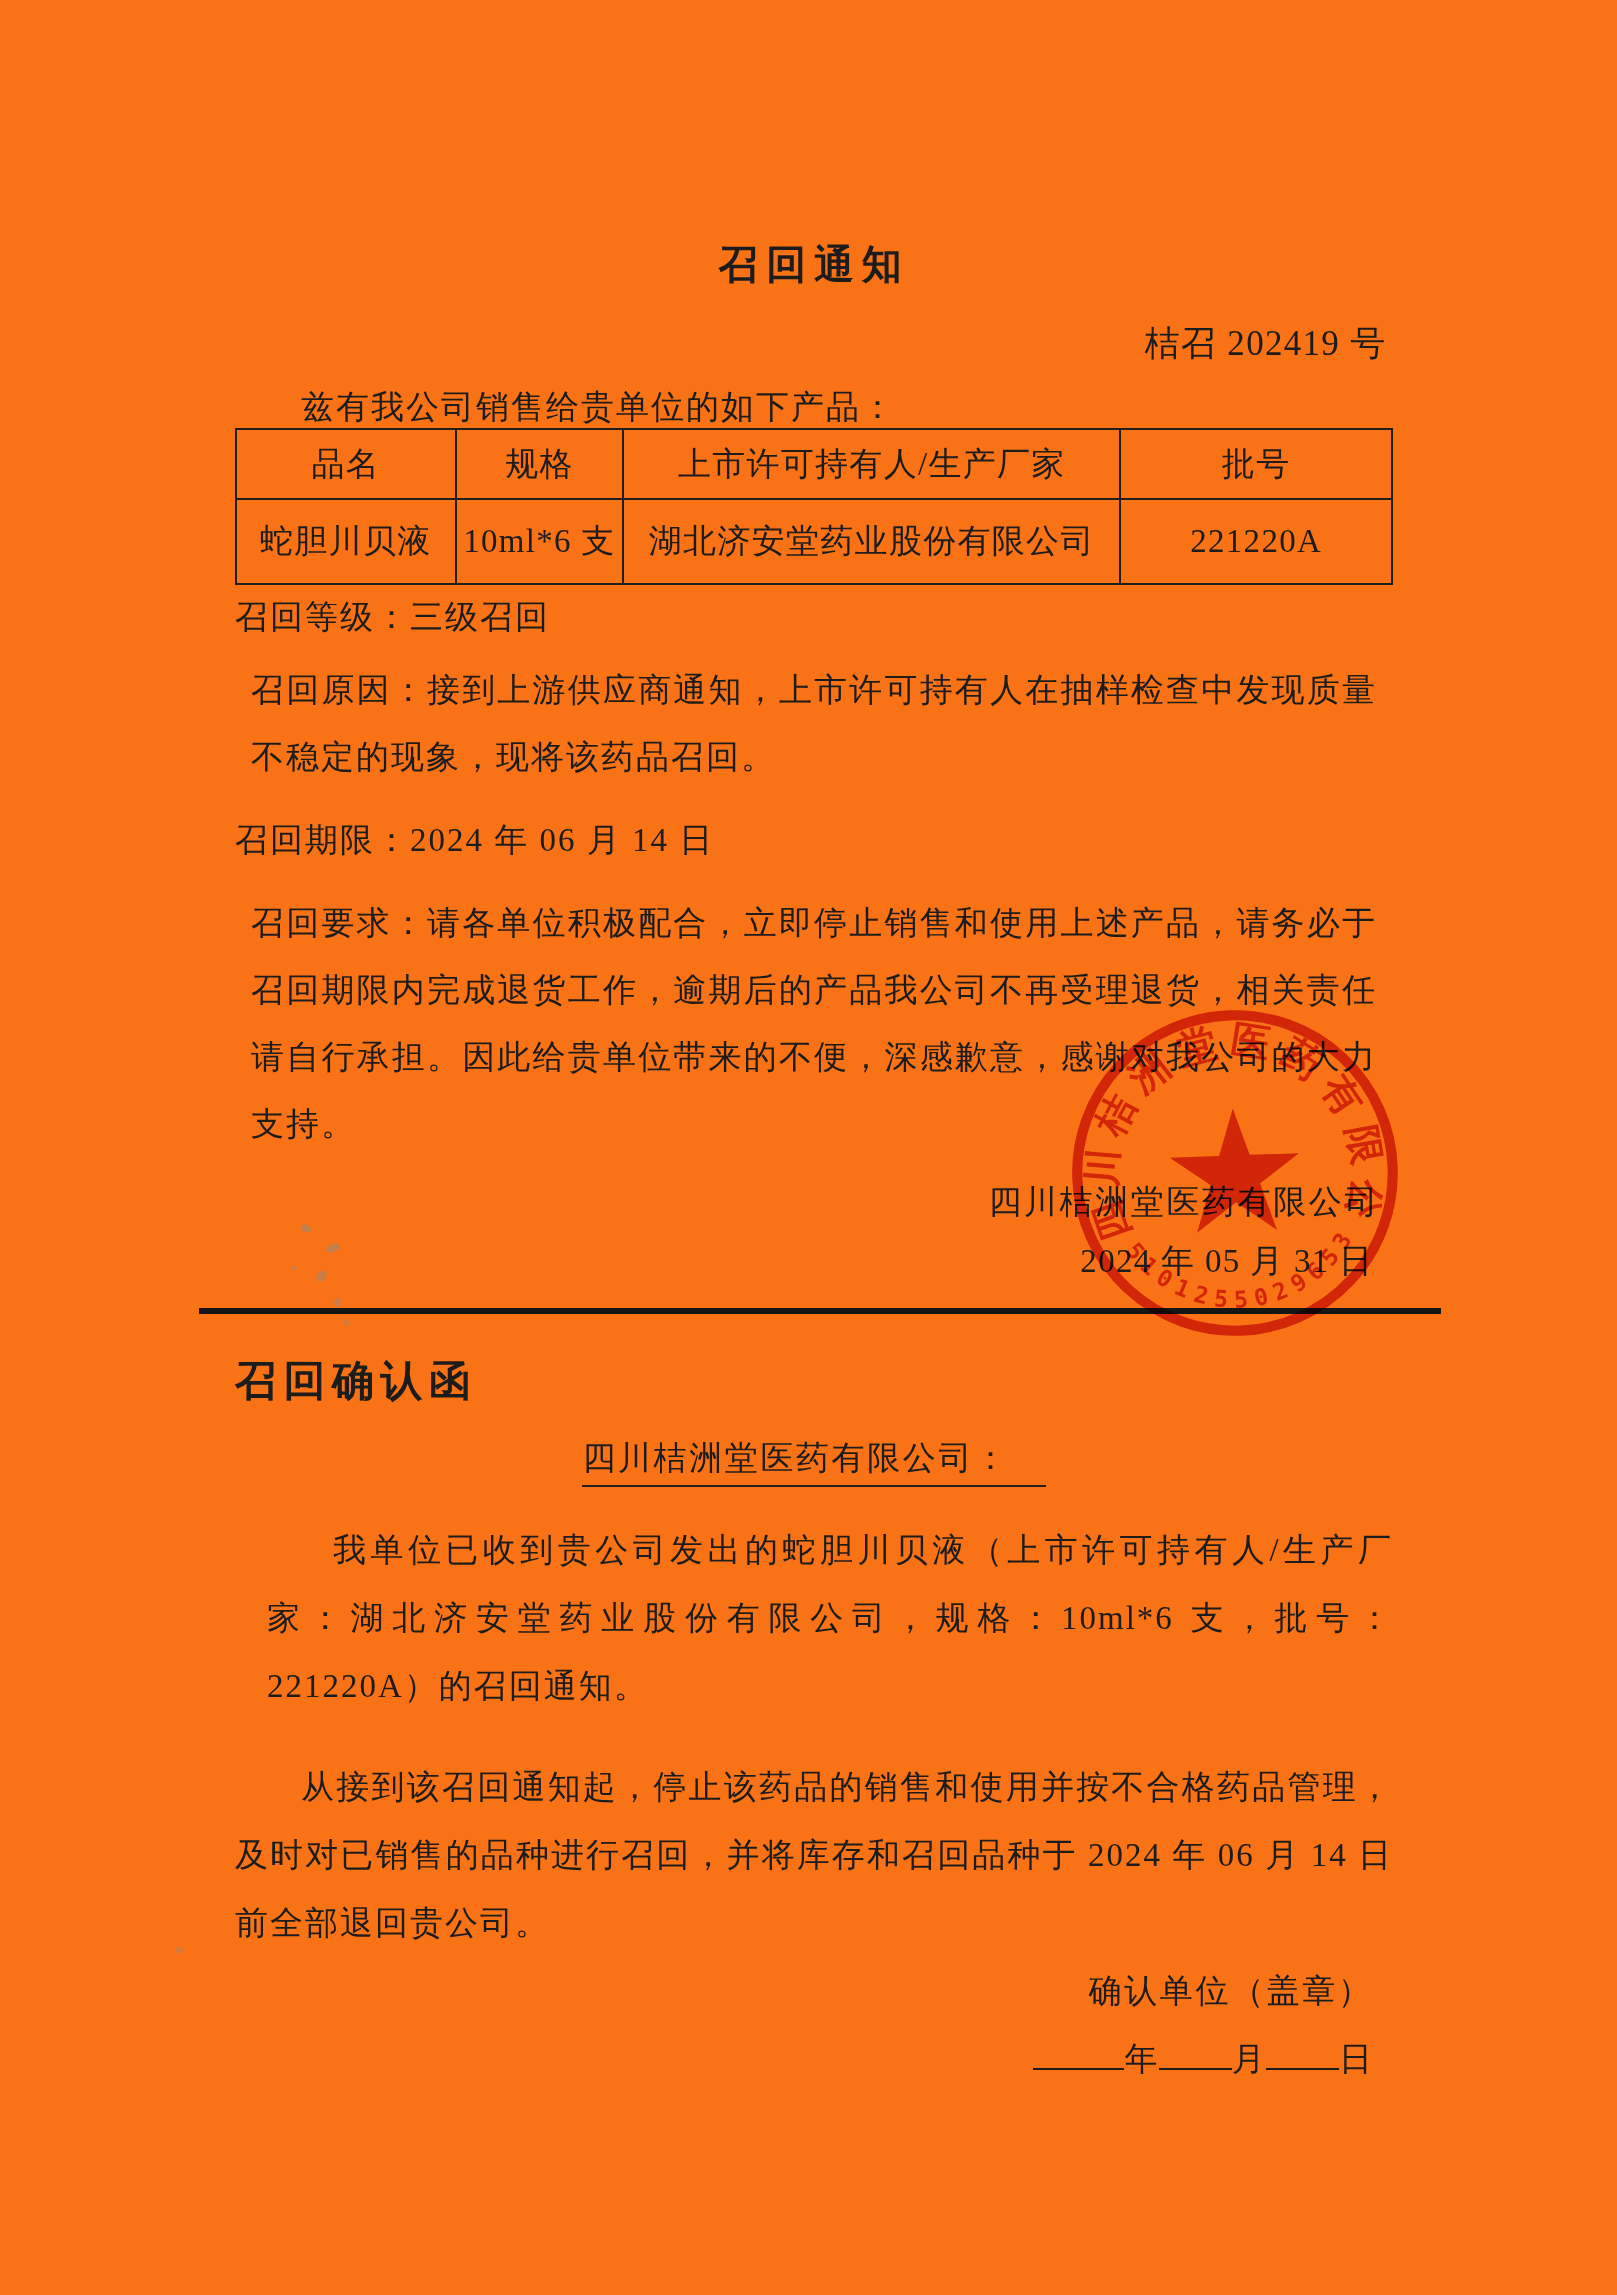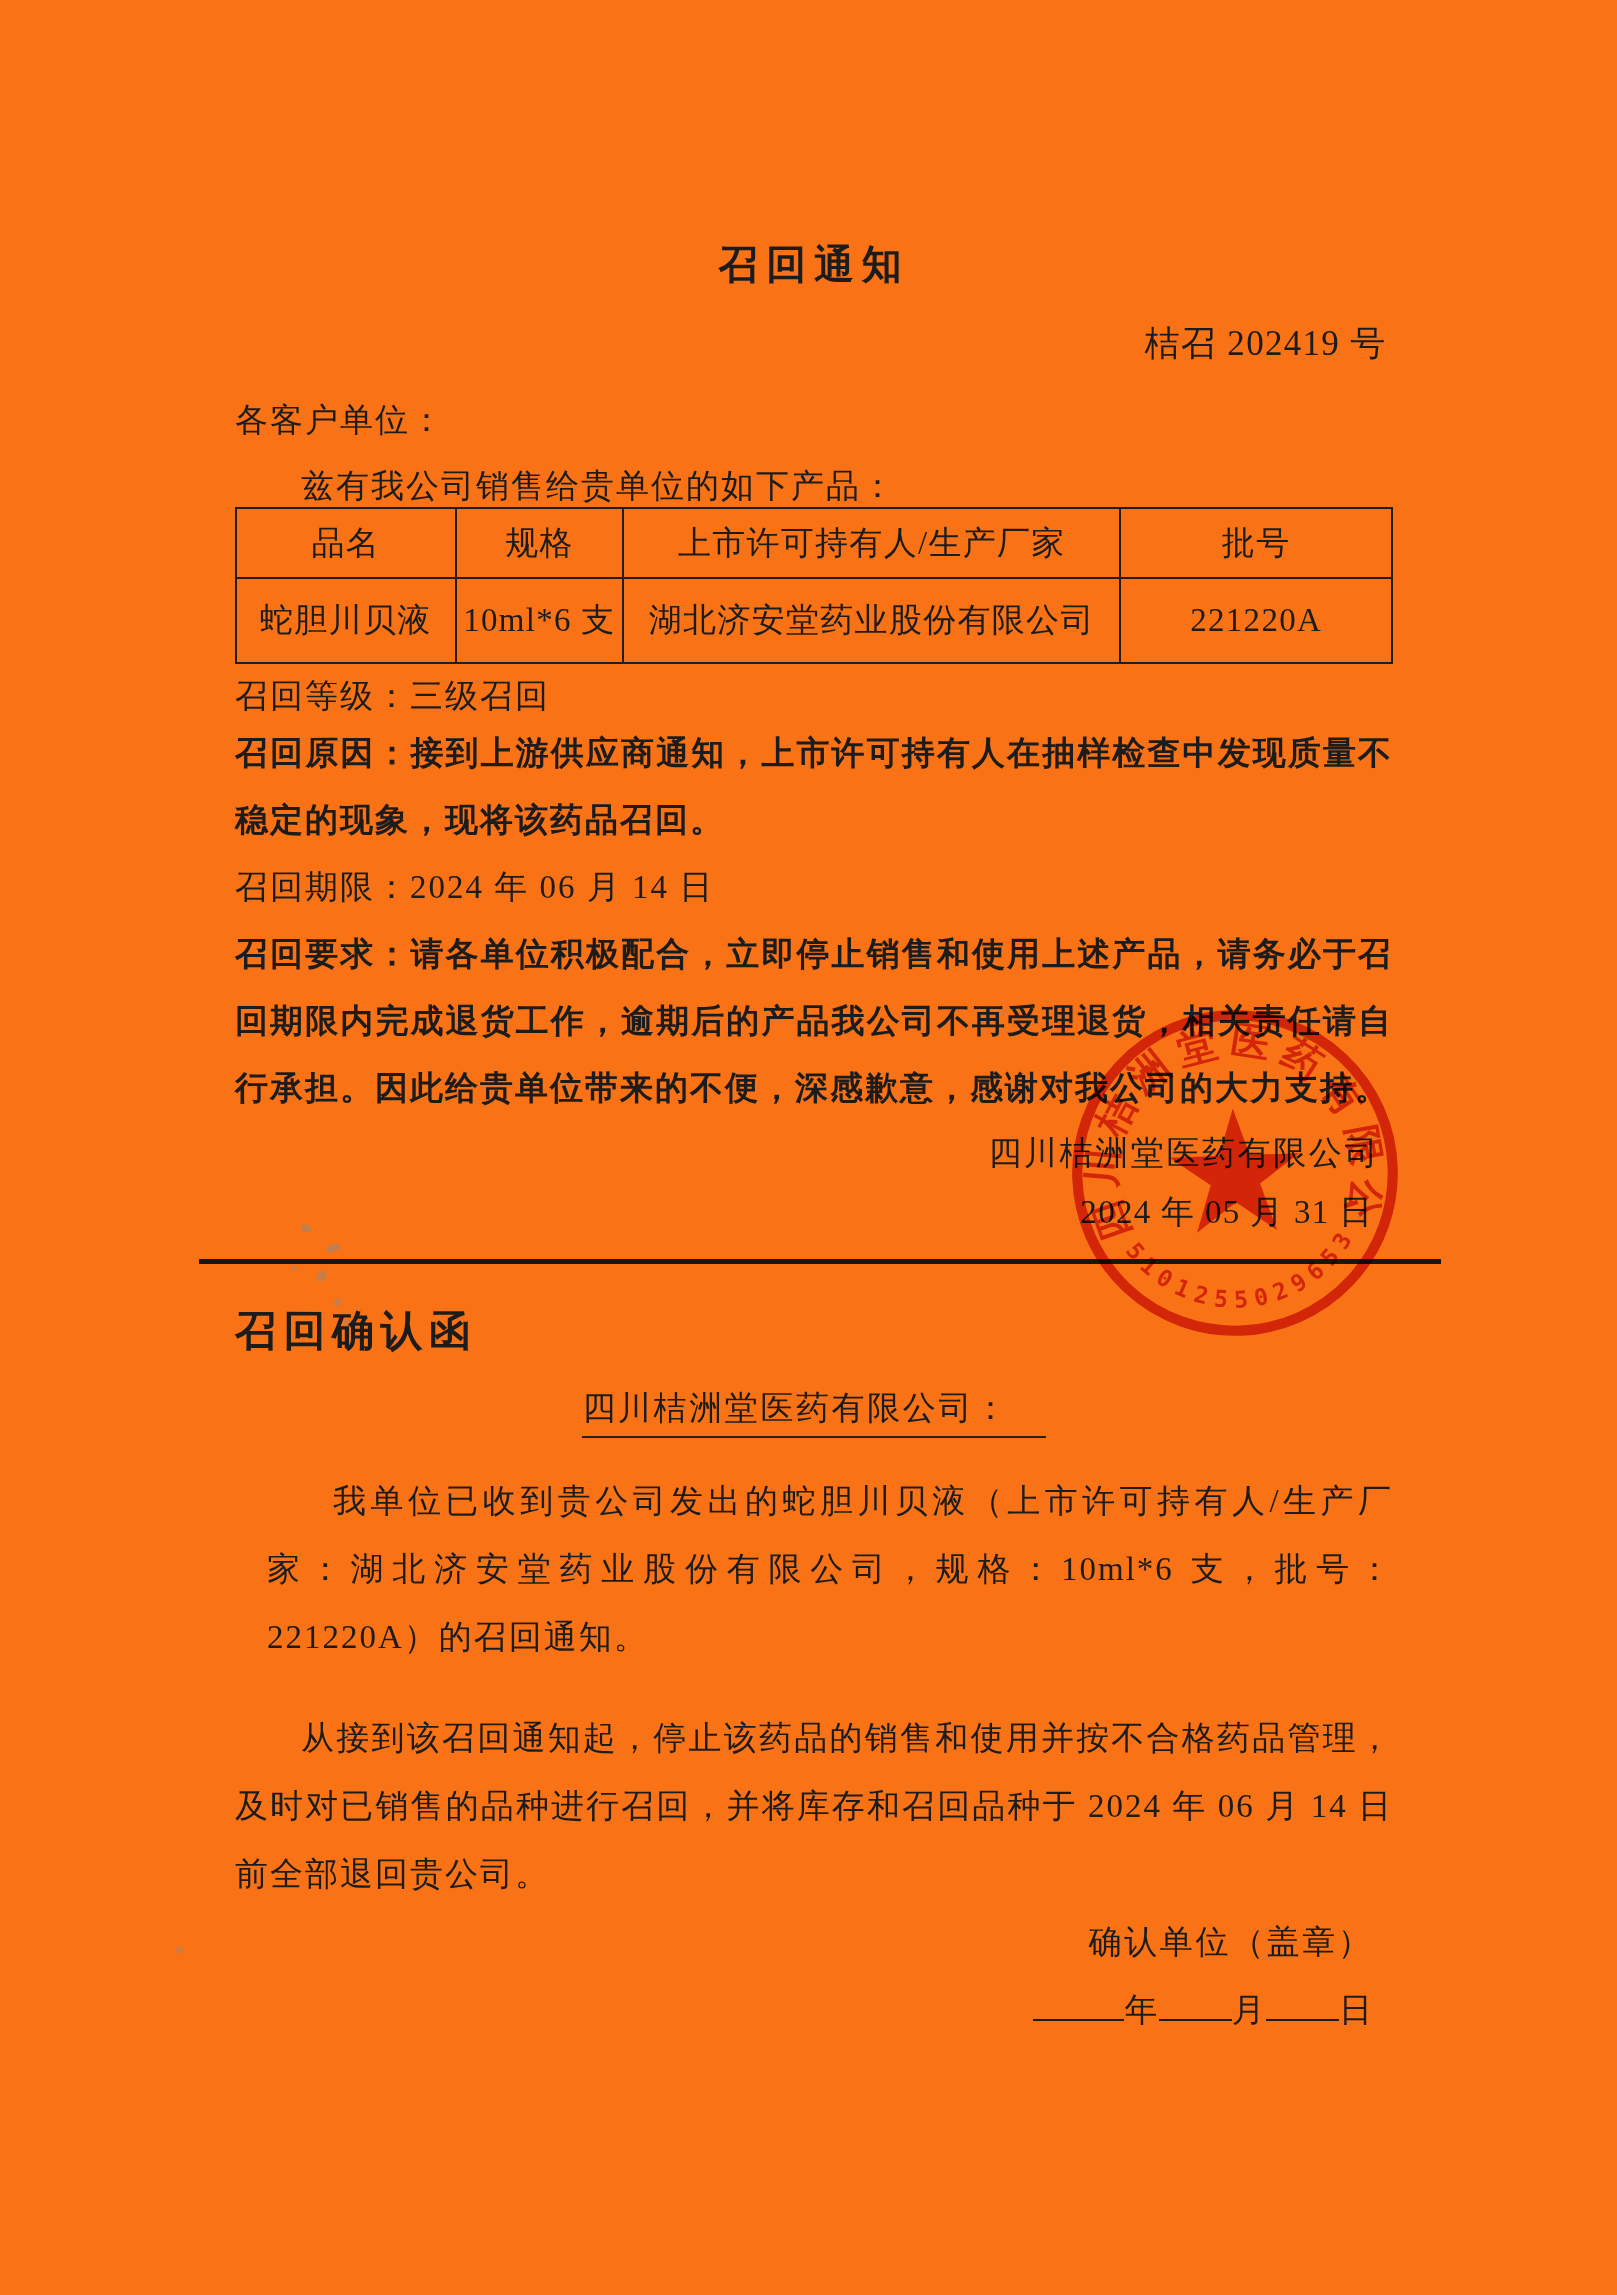--- a/index.html
+++ b/index.html
@@ -40,22 +40,22 @@
     letter-spacing:1.3px;
     padding:0;
   }
   table.product{border:2.6px solid #1f1f1f;}
   table.product tr.hdr th{height:68px;}
   table.product tr.datarow td{height:83px;}
   col.c1{width:19%;} col.c2{width:14.5%;} col.c3{width:43%;} col.c4{width:23.5%;}
   .line{letter-spacing:2px;}
   .recall-level{margin-top:9px;line-height:47px;}
   .para{
-    margin:0;line-height:67px;letter-spacing:2px;
-    text-align:justify;text-justify:inter-ideograph;font-weight:bold;
+    margin:16px;line-height:67px;letter-spacing:2px;
+    text-align:justify;text-justify:inter-ideograph;
   }
   .deadline{line-height:67px;letter-spacing:2px;}
   .sig-company{margin-top:2.6px;line-height:57px;text-align:right;padding-right:13px;letter-spacing:2.6px;}
   .sig-date{line-height:60px;text-align:right;padding-right:19.6px;letter-spacing:1.3px;}
   .divider{
     margin-top:17px;margin-left:-36px;
     width:1242px;height:5.9px;
     background:#161616;
   }
   .sec-title{
@@ -102,21 +102,20 @@
 </style>
 </head>
 <body>
 
 <div class="page">
 
   <h1 class="title">召回通知</h1>
 
   <div class="doc-number">桔召 202419 号</div>
 
-  <div class="salutation line">各客户单位：</div>
 
   <div class="intro">兹有我公司销售给贵单位的如下产品：</div>
 
   <table class="product">
     <colgroup>
         <col class="c1">
         <col class="c2">
         <col class="c3">
         <col class="c4">
       </colgroup>

